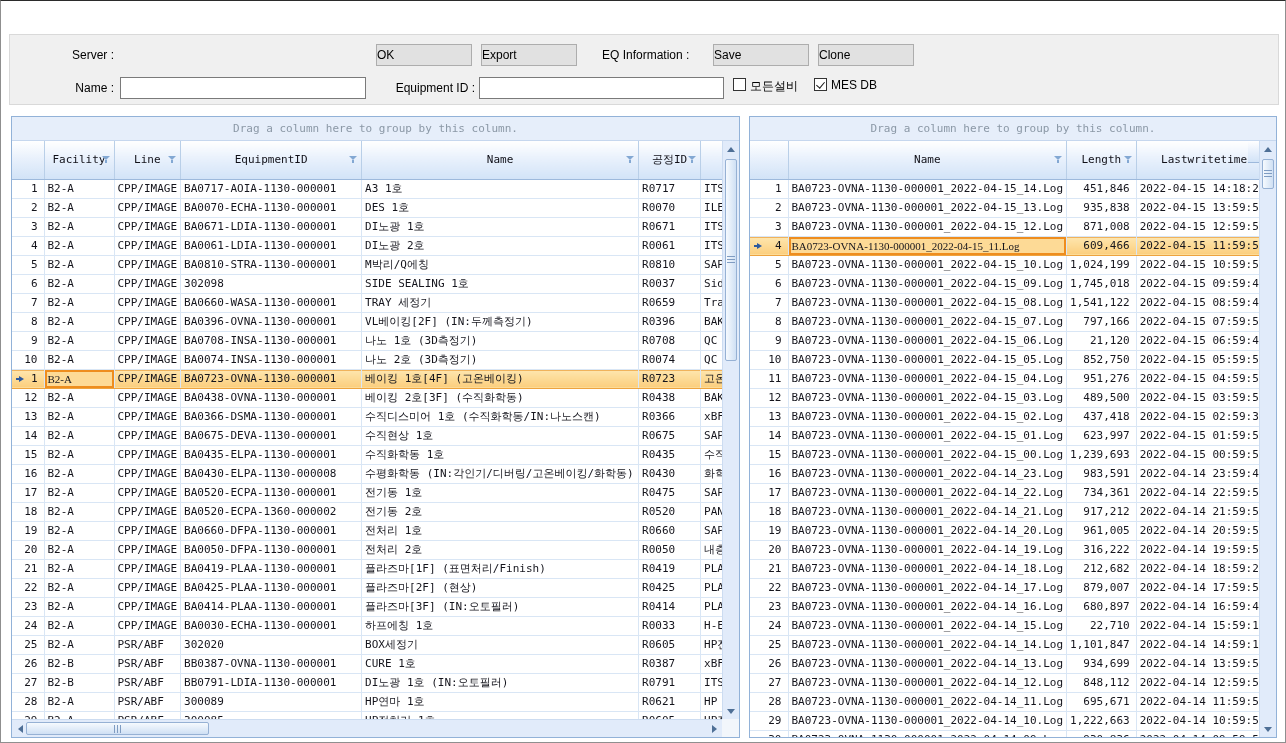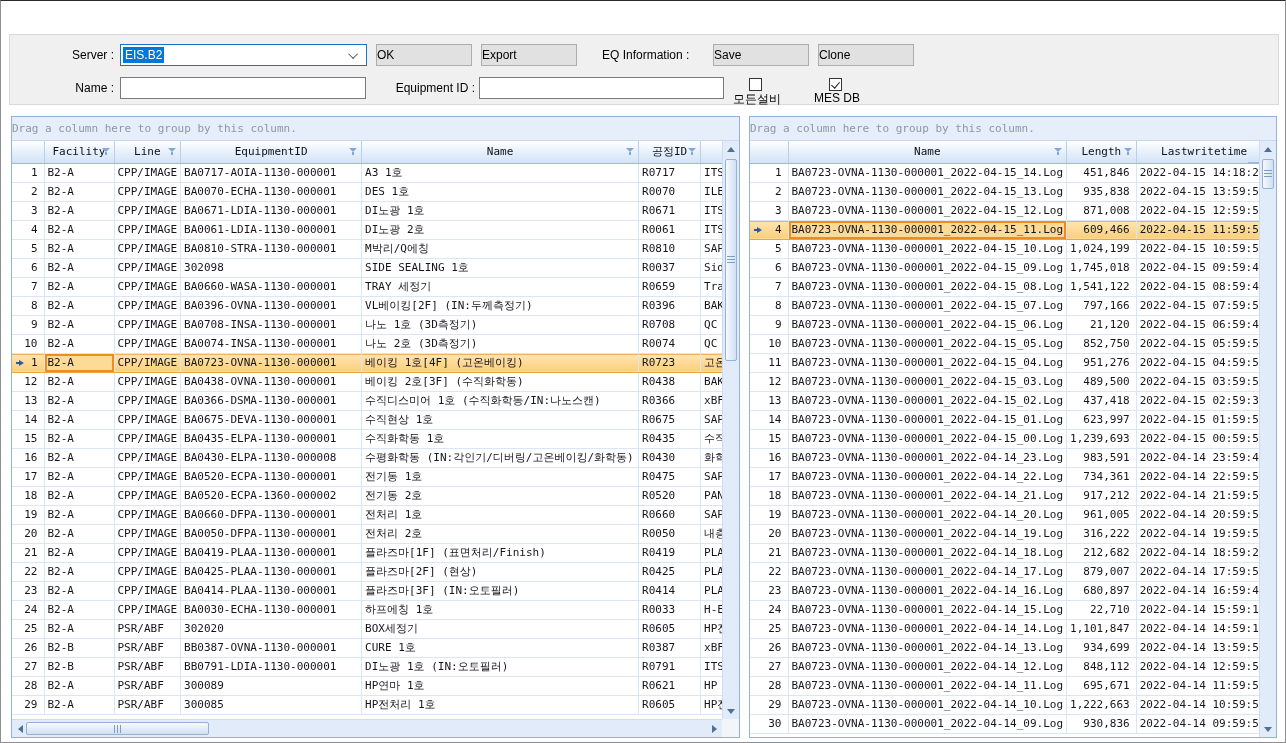--- a/index.html
+++ b/index.html
@@ -31,45 +31,45 @@
   .tb-label{position:absolute;font-size:12px;color:#000;text-align:right;line-height:22px;}
   .tb-btn{position:absolute;height:22px;background:#e1e1e1;border:1px solid #adadad;
     font-size:12px;line-height:20px;cursor:default;}
   .combo{position:absolute;left:110px;top:9px;width:247px;height:22px;background:#fff;
     border:1px solid #1673c6;display:flex;align-items:center;padding-left:2px;}
   .combo-sel{background:#0078d7;color:#fff;font-size:12px;padding:1px 2px;line-height:14px;}
   .combo-arrow{margin-left:auto;margin-right:8px;width:7px;height:7px;border-left:1.5px solid #5a5a5a;
     border-bottom:1.5px solid #5a5a5a;transform:rotate(-45deg) translateY(-2px);}
   .tb-input{position:absolute;height:22px;background:#fff;border:1px solid #7a7a7a;
     font-size:12px;padding:0 3px;font-family:"Liberation Sans",sans-serif;}
-  .chk{position:absolute;display:flex;align-items:center;font-size:12px;cursor:default;flex-direction:column;}
+  .chk{position:absolute;display:flex;font-size:12px;cursor:default;}
   .chk-box{width:13px;height:13px;background:#fff;border:1px solid #333;margin-right:4px;position:relative;}
   .chk-box.checked::after{content:'';position:absolute;left:3px;top:1px;width:4px;height:7px;
     border-right:1.6px solid #1a1a1a;border-bottom:1.6px solid #1a1a1a;transform:rotate(40deg);}
   
   .grid{position:absolute;background:#fff;border:1px solid #92b2d8;overflow:hidden;
     font-family:"DejaVu Sans Mono","Liberation Mono",monospace;}
   .grid-left{left:10px;top:115px;width:729px;height:622px;}
   .grid-right{left:748px;top:115px;width:528px;height:622px;}
   .group-panel{position:absolute;left:0;top:0;right:0;height:24px;background:#e6eefa;
-    border-bottom:1px solid #c6d7ee;color:#8b98a6;font-size:11px;text-align:left;line-height:23px;
+    border-bottom:1px solid #c6d7ee;color:#8b98a6;font-size:11px;text-align:center;line-height:23px;
     white-space:nowrap;overflow:hidden;}
   .grid table{border-collapse:collapse;table-layout:fixed;position:absolute;left:0;top:24px;}
-  .grid th{height:22px;padding:0 2px;font-weight:normal;font-size:11px;color:#101018;text-align:center;
+  .grid th{height:38px;padding:0 2px;font-weight:normal;font-size:11px;color:#101018;text-align:center;
     background:linear-gradient(180deg,#ffffff 0%,#e9f1fc 45%,#d2e3f7 100%);
     border-right:1px solid #b9cfe8;border-bottom:1px solid #9db9dc;position:relative;
     overflow:hidden;white-space:nowrap;cursor:default;}
   .grid td{height:19px;padding:0 3px;font-size:11px;color:#14141c;background:#fff;
     border-right:1px solid #d9e6f5;border-bottom:1px solid #d9e6f5;
     overflow:hidden;white-space:nowrap;position:relative;cursor:default;}
   .grid td.ar{text-align:right;padding-right:6px;}
   .grid td.al{text-align:left;}
   tr.sel td{background:linear-gradient(180deg,#fee7b0 0%,#fbce7d 100%);
     border-bottom:1px solid #eda33f;box-shadow:inset 0 1px 0 #f0b35c;}
-  tr.sel td.focus{box-shadow:inset 0 0 0 2px #ee8d1e;background:#fdda96;}
+  tr.sel td.focus{box-shadow:inset 0 0 0 2px #ee8d1e;background:#fdda96;font-family:Liberation Serif, serif;}
   .rowarrow{position:absolute;left:7px;top:50%;margin-top:-3px;width:0;height:0;
     border-left:5px solid #2d5a9e;border-top:3px solid transparent;border-bottom:3px solid transparent;}
   .rowarrow::before{content:'';position:absolute;left:-8px;top:-1px;width:3px;height:2px;background:#2d5a9e;}
   .funnel{position:absolute;right:3px;top:50%;margin-top:-4px;width:9px;height:9px;cursor:pointer;}
   .funnel i{display:block;width:0;height:0;border-left:4px solid transparent;border-right:4px solid transparent;
     border-top:4px solid #83a8d3;}
   .funnel b{display:block;width:2px;height:3px;background:#83a8d3;margin-left:3px;}
   .header-filler{position:absolute;top:24px;height:22px;
     background:linear-gradient(180deg,#ffffff 0%,#e9f1fc 45%,#d2e3f7 100%);
     border-bottom:1px solid #9db9dc;}
@@ -95,24 +95,20 @@
   .sb-corner{position:absolute;right:0;bottom:0;width:17px;height:18px;background:#f2f6fb;}
 </style>
 </head>
 <body>
 
 <div class="window">
 
 
   <div class="toolbar">
     <span class="tb-label" style="left:20px;top:9px;width:84px;">Server :</span>
-    <div class="combo">
-      <span class="combo-sel">EIS.B2</span>
-      <span class="combo-arrow"></span>
-    </div>
     <div class="tb-btn" style="left:366px;top:9px;width:96px;">OK</div>
     <div class="tb-btn" style="left:471px;top:9px;width:96px;">Export</div>
     <span class="tb-label" style="left:592px;top:9px;width:108px;text-align:left;">EQ Information :</span>
     <div class="tb-btn" style="left:703px;top:9px;width:96px;">Save</div>
     <div class="tb-btn" style="left:808px;top:9px;width:96px;">Clone</div>
 
     <span class="tb-label" style="left:20px;top:42px;width:84px;">Name :</span>
     <input class="tb-input" style="left: 110px; top: 42px; width: 246px;" value="">
     <span class="tb-label" style="left:360px;top:42px;width:105px;">Equipment ID :</span>
     <input class="tb-input" style="left: 469px; top: 42px; width: 245px;" value="">

